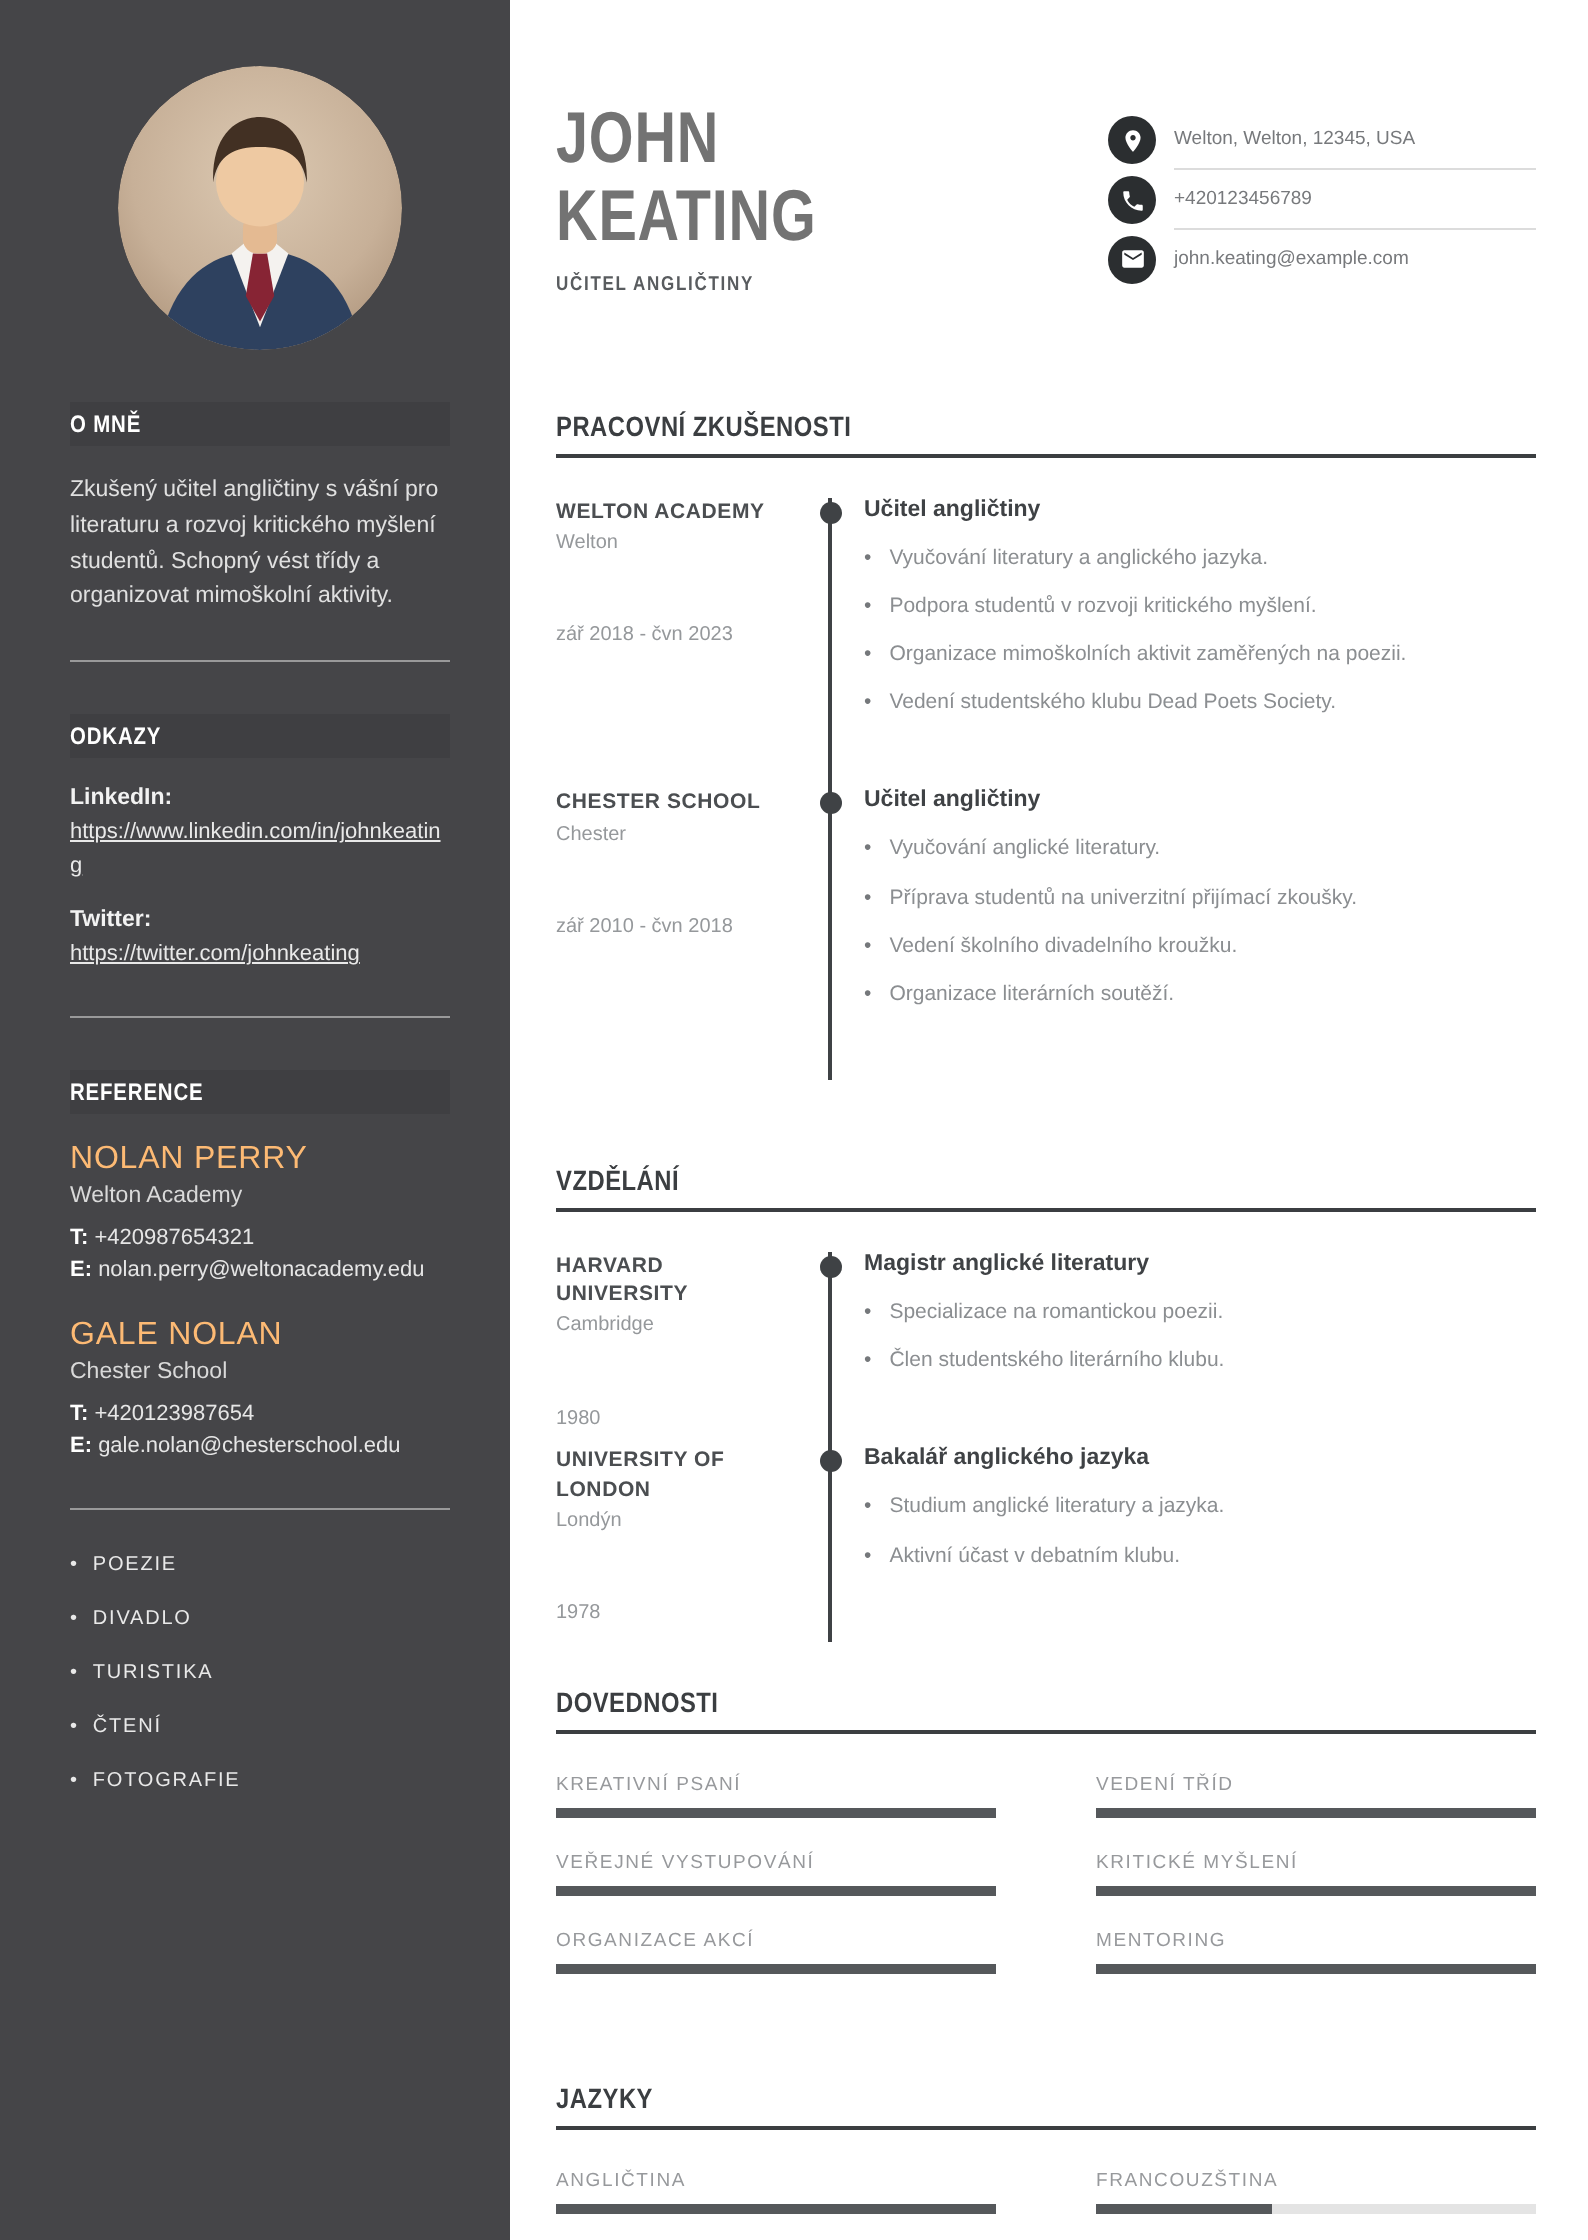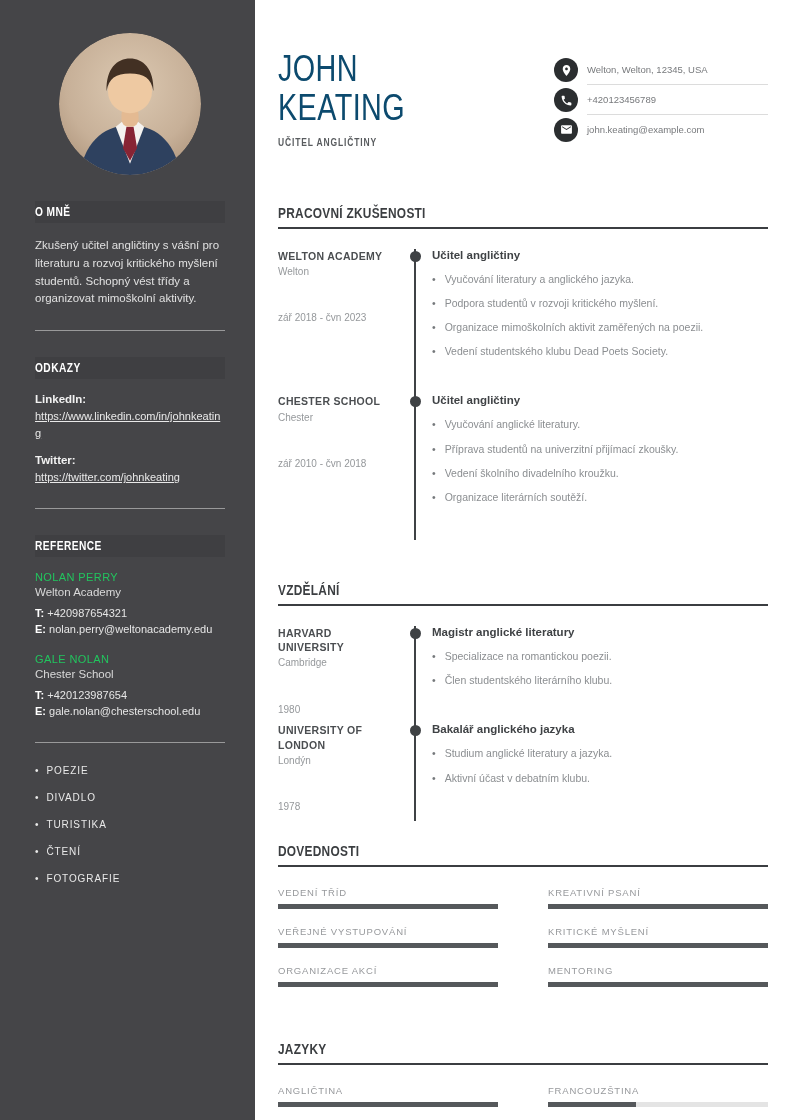--- a/index.html
+++ b/index.html
@@ -13,31 +13,31 @@
   .photo-wrap svg { display:block; }
   .side-heading { margin:26px 0 14px 0; background:rgba(0,0,0,.08); padding:4px 0; color:#ffffff;
                   font-size:12px; font-weight:bold; letter-spacing:.5px; }
   .cond { display:inline-block; transform:scaleX(.85); transform-origin:0 50%; white-space:nowrap; }
   .about-text { font-size:11.5px; line-height:1.55; color:#e0e0e0; }
   .side-divider { border:none; border-top:1px solid rgba(255,255,255,.45); margin:22px 0; }
   .link-group { margin-bottom:13px; }
   .link-label { font-weight:bold; font-size:11.5px; margin-bottom:3px; color:#f2f2f2; }
   .link-url { font-size:11px; color:#e9e9e9; text-decoration:underline; word-break:break-all; line-height:1.5; cursor:pointer; }
   .ref-block { margin-bottom:15px; }
-  .ref-name { font-size:11px; letter-spacing:.4px; color:#22c55e; }
+  .ref-name { font-size:16px; letter-spacing:.4px; color:#fdba74; }
   .ref-org { font-size:11.5px; color:#d9d9d9; margin:3px 0 7px 0; }
   .ref-line { font-size:11px; line-height:1.5; color:#e6e6e6; word-break:break-all; }
   .ref-line b { color:#ffffff; }
   .hobby { font-size:10px; letter-spacing:.9px; margin-bottom:16px; color:#e9e9e9; }
   .hobby-dot { margin-right:7px; }
 
   
   .main { flex:1; padding:0 26px 0 23px; }
   .header { display:flex; justify-content:space-between; margin-top:50px; }
-  .name { font-size:36px; font-weight:normal; color:#0c4a6e; line-height:1.08; letter-spacing:.5px; }
+  .name { font-size:36px; font-weight:bold; color:#737373; line-height:1.08; letter-spacing:.5px; }
   .name span { display:block; transform:scaleX(.8); transform-origin:0 50%; white-space:nowrap; }
   .job-title { font-size:10px; font-weight:bold; color:#595c5f; letter-spacing:1px; margin-top:9px; }
   .contacts { width:214px; margin-top:5px; }
   .contact-row { display:flex; align-items:center; }
   .contact-icon { width:24px; height:24px; border-radius:50%; background:#2b2e30; display:flex;
                   align-items:center; justify-content:center; margin-right:9px; flex-shrink:0; }
   .contact-text { font-size:9.5px; color:#77797c; flex:1; padding:9px 0; }
   .contact-row.rule .contact-text { border-bottom:1px solid #dcdcdc; }
 
   .section-xp  { margin-top:57px; }
@@ -300,28 +300,28 @@
 </ul>
     </div>
   </div>
 </div>
     </section>
 
     <section class="section-sk">
       <div class="section-heading"><span class="cond">DOVEDNOSTI</span></div>
       <div id="skills-grid" class="bar-grid">
   <div class="bar-item">
+    <div class="bar-label">KREATIVNÍ PSANÍ</div>
+    <div class="bar-track">
+              <div class="bar-fill" style="width: 100%;"></div>
+            </div>
+  </div>
+
+  <div class="bar-item">
     <div class="bar-label">VEDENÍ TŘÍD</div>
-    <div class="bar-track">
-              <div class="bar-fill" style="width: 100%;"></div>
-            </div>
-  </div>
-
-  <div class="bar-item">
-    <div class="bar-label">KREATIVNÍ PSANÍ</div>
     <div class="bar-track">
               <div class="bar-fill" style="width: 100%;"></div>
             </div>
   </div>
 
   <div class="bar-item">
     <div class="bar-label">VEŘEJNÉ VYSTUPOVÁNÍ</div>
     <div class="bar-track">
               <div class="bar-fill" style="width: 100%;"></div>
             </div>

